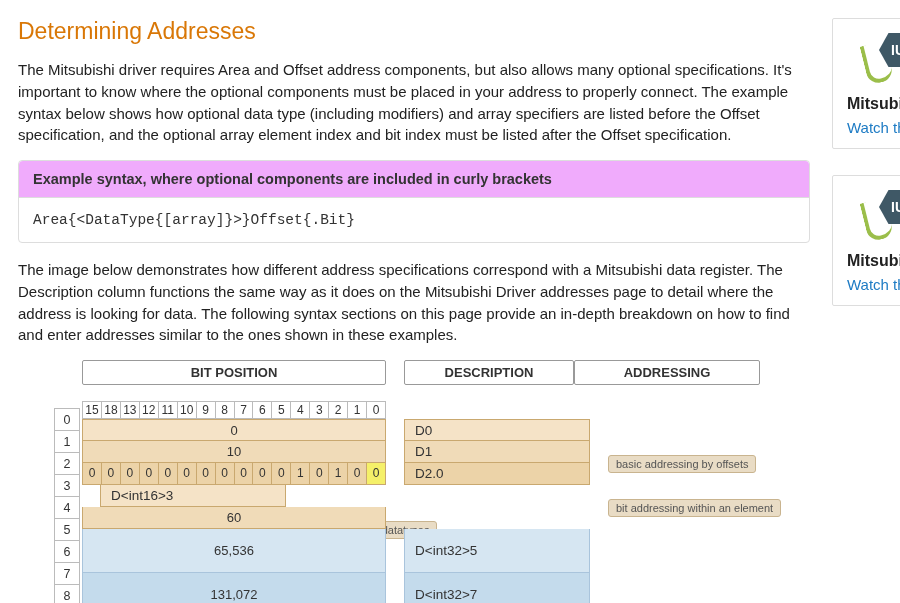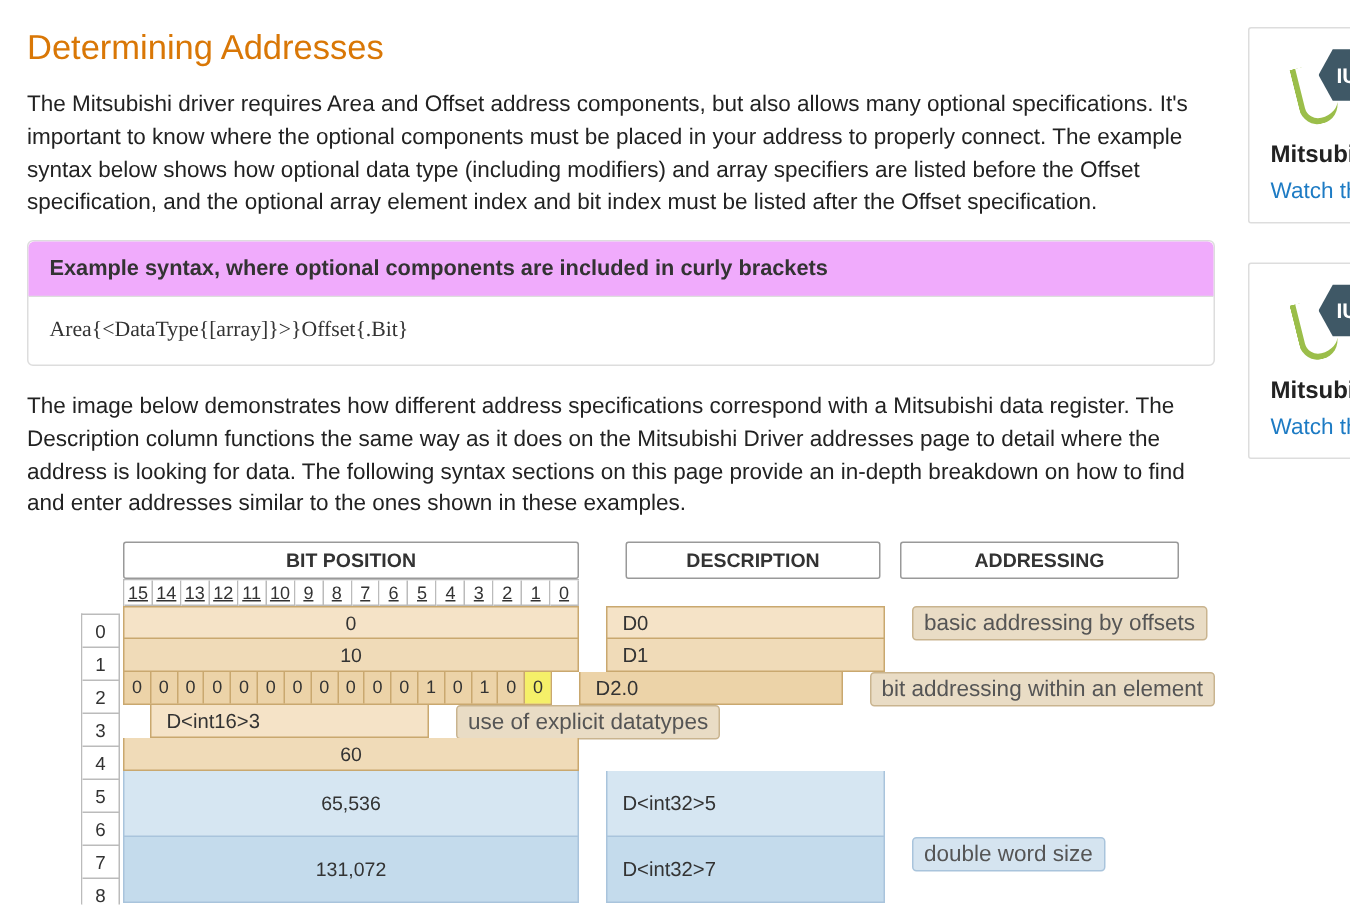--- a/index.html
+++ b/index.html
@@ -41,54 +41,53 @@
   .codeblock-head {
     background: #f0abfc;
     border-bottom: 1px solid #ddd;
     padding: 10px 14px;
     font-weight: 600;
     font-size: 14.5px;
     border-radius: 4px 4px 0 0;
   }
   .codeblock-body {
     padding: 14px 14px;
-    font-family: Liberation Serif, serif;
+    font-family: Liberation Mono, monospace;
     font-size: 14.5px;
     white-space: pre;
   }
 
   
   .diagram {
     margin-top: 10px;
     position: relative;
     padding-left: 64px;
   }
   .diagram-headers {
     display: flex;
-    gap: 13px;
-    margin-bottom: 0;
+    gap: 0;
+    margin-bottom: 16px;
   }
   .hdr {
     border: 1px solid #999;
     background: #fff;
     text-align: center;
     font-weight: 700;
     font-size: 13px;
     padding: 4px 0;
     border-radius: 2px;
   }
   .hdr.bits { width: 304px; margin-right: 18px; }
   .hdr.addr { width: 186px; margin-right: 18px; }
   .hdr.desc { width: 170px; }
   .bitlabels {
     display: flex;
     width: 304px;
     border-top: 1px solid #bbb;
     border-left: 1px solid #bbb;
-    text-decoration: underline;
   }
   .bitlabels span {
     flex: 1;
     border-right: 1px solid #bbb;
     border-bottom: 1px solid #bbb;
     text-align: center;
     font-size: 12px;
     padding: 1px 0;
     background: #fff;
   }
@@ -140,24 +139,25 @@
   }
   .cell-addr.first { border-top: 1px solid #c9a86f; }
   .cell-desc {
     margin-left: 18px;
   }
   .tag {
     display: inline-block;
     background: #e9dcc5;
     border: 1px solid #c9b48f;
     border-radius: 3px;
-    font-size: 15px;
+    font-size: 11px;
     padding: 2px 7px;
     color: #555;
     white-space: nowrap;
+    margin-top: 36px;
   }
   .tag.blue {
     background: #d5e4f0;
     border-color: #a9c4dc;
   }
   .tan1 { background: #f5e3c7; }
   .tan2 { background: #f0dbb8; }
   .tan3 { background: #ecd3a8; }
   .blue1 { background: #d6e6f2; border-color:#a9c4dc !important; }
   .blue2 { background: #c4dbec; border-color:#a9c4dc !important; }
@@ -255,21 +255,21 @@
     <p>The image below demonstrates how different address specifications correspond with a Mitsubishi data register. The Description column functions the same way as it does on the Mitsubishi Driver addresses page to detail where the address is looking for data. The following syntax sections on this page provide an in-depth breakdown on how to find and enter addresses similar to the ones shown in these examples.</p>
 
     <div class="diagram">
       <div class="diagram-headers">
         <div class="hdr bits">BIT POSITION</div>
         <div class="hdr desc">DESCRIPTION</div>
         <div class="hdr addr">ADDRESSING</div>
       </div>
       <div class="bitlabels" id="bitlabels">
           <span>15</span>
-          <span>14</span>
+          <span>18</span>
           <span>13</span>
           <span>12</span>
           <span>11</span>
           <span>10</span>
           <span>9</span>
           <span>8</span>
           <span>7</span>
           <span>6</span>
           <span>5</span>
           <span>4</span>

